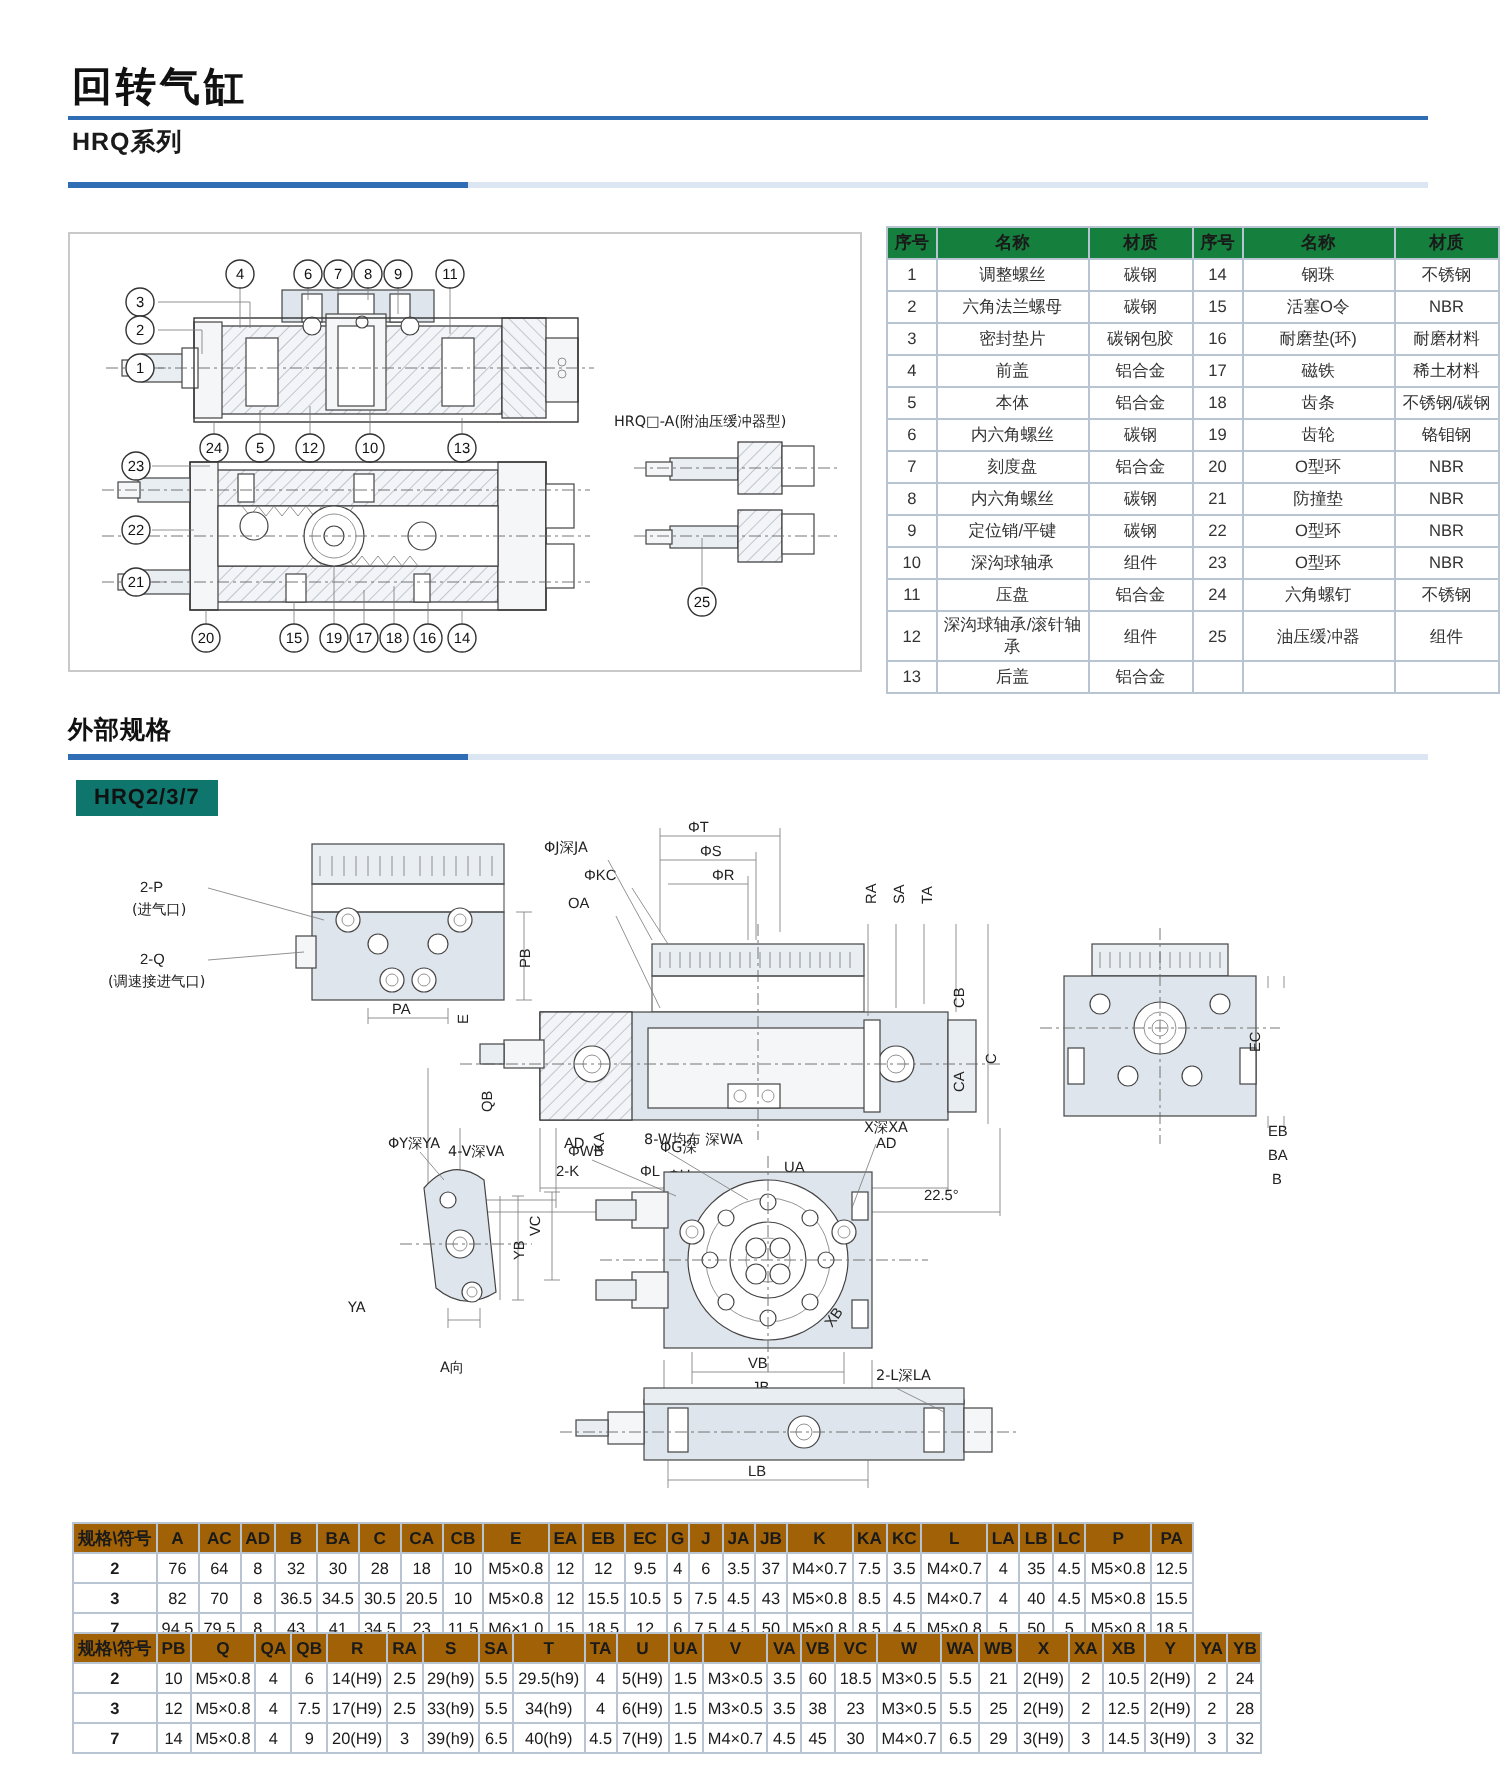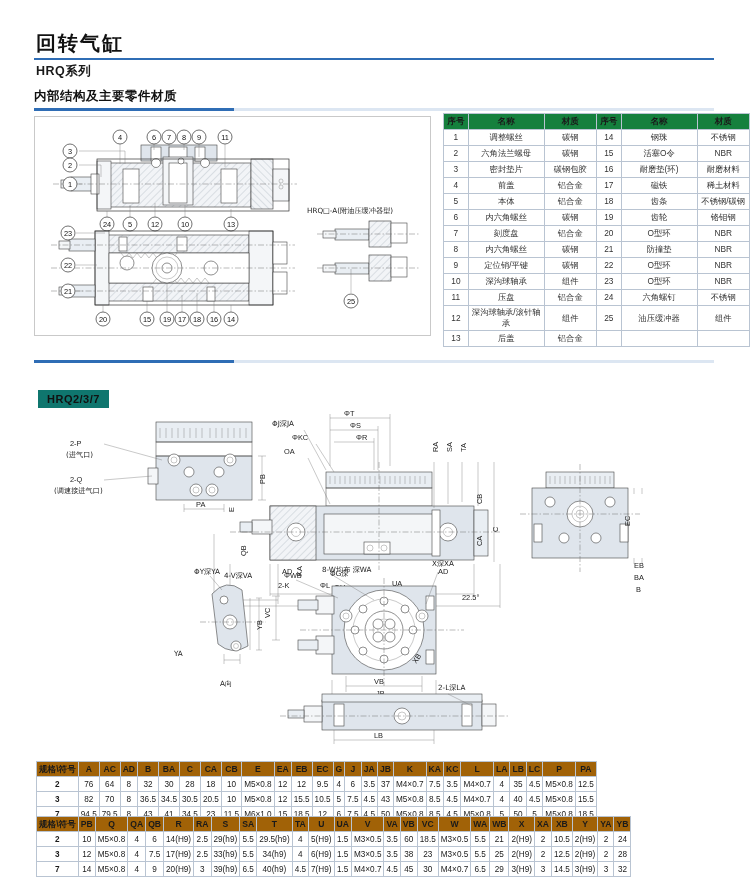--- a/index.html
+++ b/index.html
@@ -67,21 +67,20 @@
   .balloon{fill:#fff;stroke:#333;stroke-width:.7;}
 </style>
 </head>
 <body>
 
 <div id="page-title">回转气缸</div>
 <div id="title-rule"></div>
 <div id="series-label">HRQ系列</div>
 
 <div class="section-head" style="left:34px;top:88px;">
-  <div class="txt">内部结构及主要零件材质</div>
   <div class="bar">
       <i></i>
     </div>
 </div>
 
 <div class="panel" style="left:34px;top:116px;width:395px;height:218px;">
   <svg width="393" height="216" viewBox="0 0 393 216">
     <defs>
       <pattern id="hA" width="5" height="5" patternUnits="userSpaceOnUse" patternTransform="rotate(45)">
         <rect width="5" height="5" fill="#f2f4f7"></rect>
@@ -424,20 +423,21 @@
         <td class="nm">后盖</td>
         <td class="mt">铝合金</td>
         <td class="num"></td>
         <td class="nm"></td>
         <td class="mt"></td>
       </tr>
     </tbody>
 </table>
 
 <div class="section-head" style="left:34px;top:357px;">
+  <div class="txt">外部规格</div>
   <div class="bar">
       <i></i>
     </div>
 </div>
 <div class="chip" style="left:38px;top:390px;">HRQ2/3/7</div>
 
 <div class="dwg" style="left:34px;top:404px;width:690px;height:340px;">
   <svg width="690" height="340" viewBox="0 0 690 340">
 
     <g>

